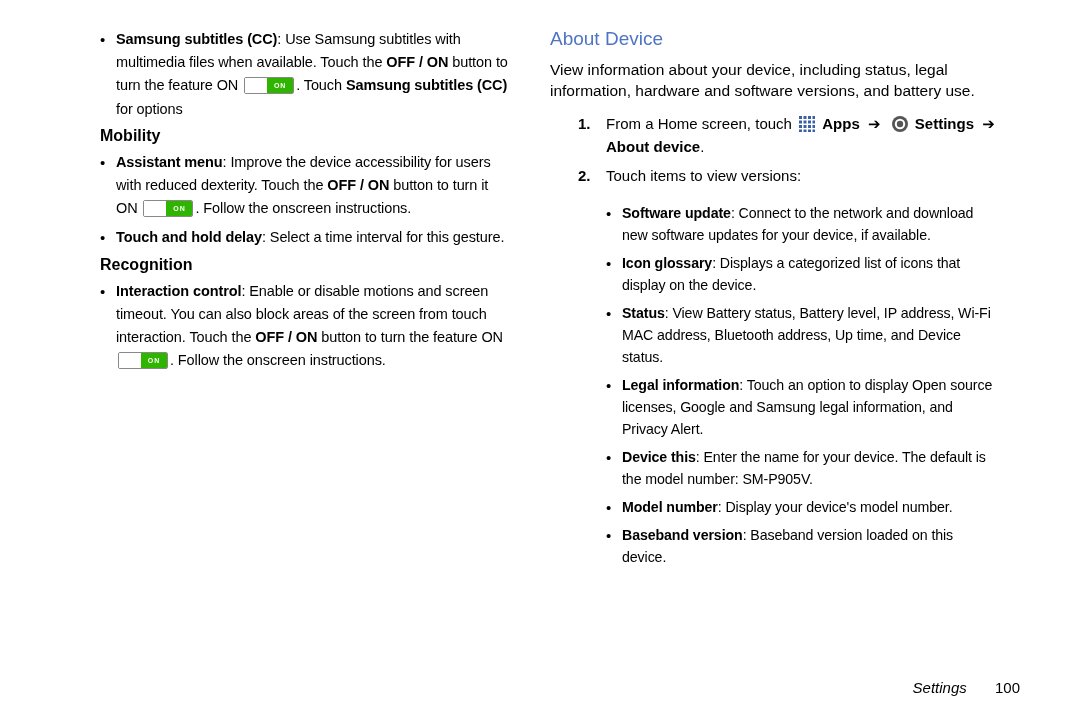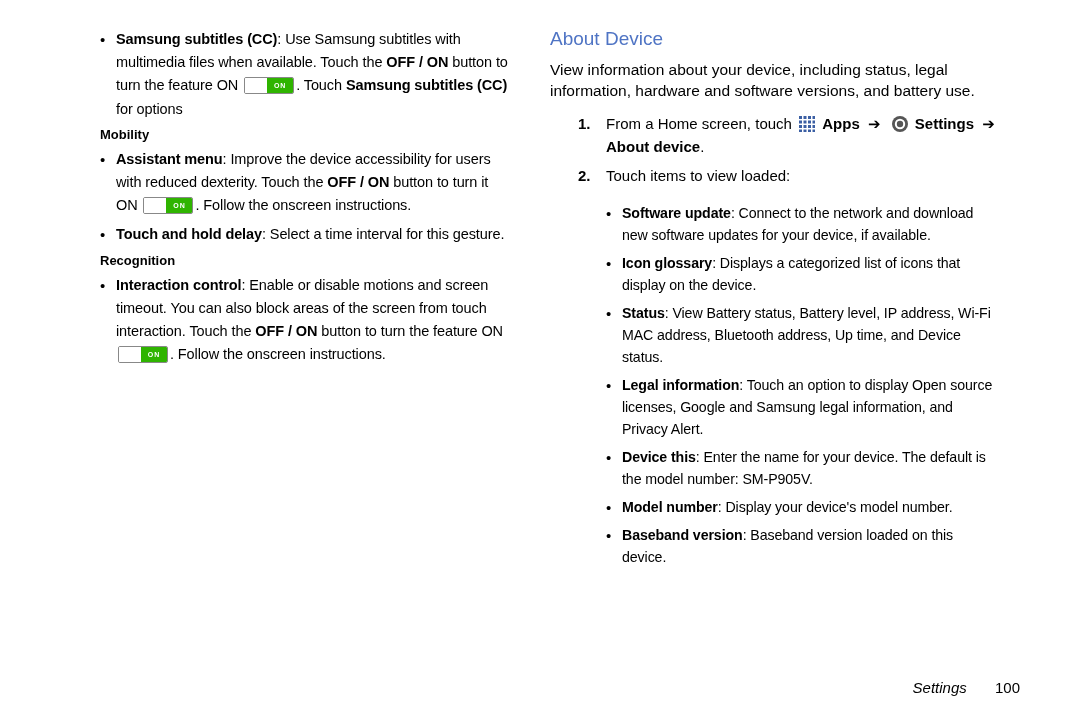--- a/index.html
+++ b/index.html
@@ -31,21 +31,21 @@
     font-weight: 400;
     margin: 0 0 10px 0;
   }
   p.intro {
     font-size: 15.5px;
     line-height: 1.35;
     margin: 0 0 10px 0;
   }
   .subhead {
     font-weight: bold;
-    font-size: 13px;
+    font-size: 16px;
     margin: 4px 0 6px 40px;
   }
   ul.bullets {
     list-style: none;
     padding: 0;
     margin: 0 0 0 40px;
   }
   ul.bullets > li {
     position: relative;
     padding-left: 16px;
@@ -215,21 +215,21 @@
               <circle cx="9" cy="9" r="8" fill="#555"></circle>
               <circle cx="9" cy="9" r="5.2" fill="#fff"></circle>
               <circle cx="9" cy="9" r="3.2" fill="#555"></circle>
             </svg>
         </span>
         <b>Settings</b>
         <span style="margin:0 4px;">➔</span>
         <b>About device</b><span>.</span>
       </li>
       <li>
-        <span>Touch items to view loaded:</span>
+        <span>Touch items to view versions:</span>
         <ul class="bullets">
           <li><b>Software update</b><span>: Connect to the network and download new software updates for your device, if available.</span></li>
           <li><b>Icon glossary</b><span>: Displays a categorized list of icons that display on the device.</span></li>
           <li><b>Status</b><span>: View Battery status, Battery level, IP address, Wi-Fi MAC address, Bluetooth address, Up time, and Device status.</span></li>
           <li><b>Legal information</b><span>: Touch an option to display Open source licenses, Google and Samsung legal information, and Privacy Alert.</span></li>
           <li><b>Device this</b><span>: Enter the name for your device. The default is the model number: SM-P905V.</span></li>
           <li><b>Model number</b><span>: Display your device's model number.</span></li>
           <li><b>Baseband version</b><span>: Baseband version loaded on this device.</span></li>
         </ul>
       </li>

